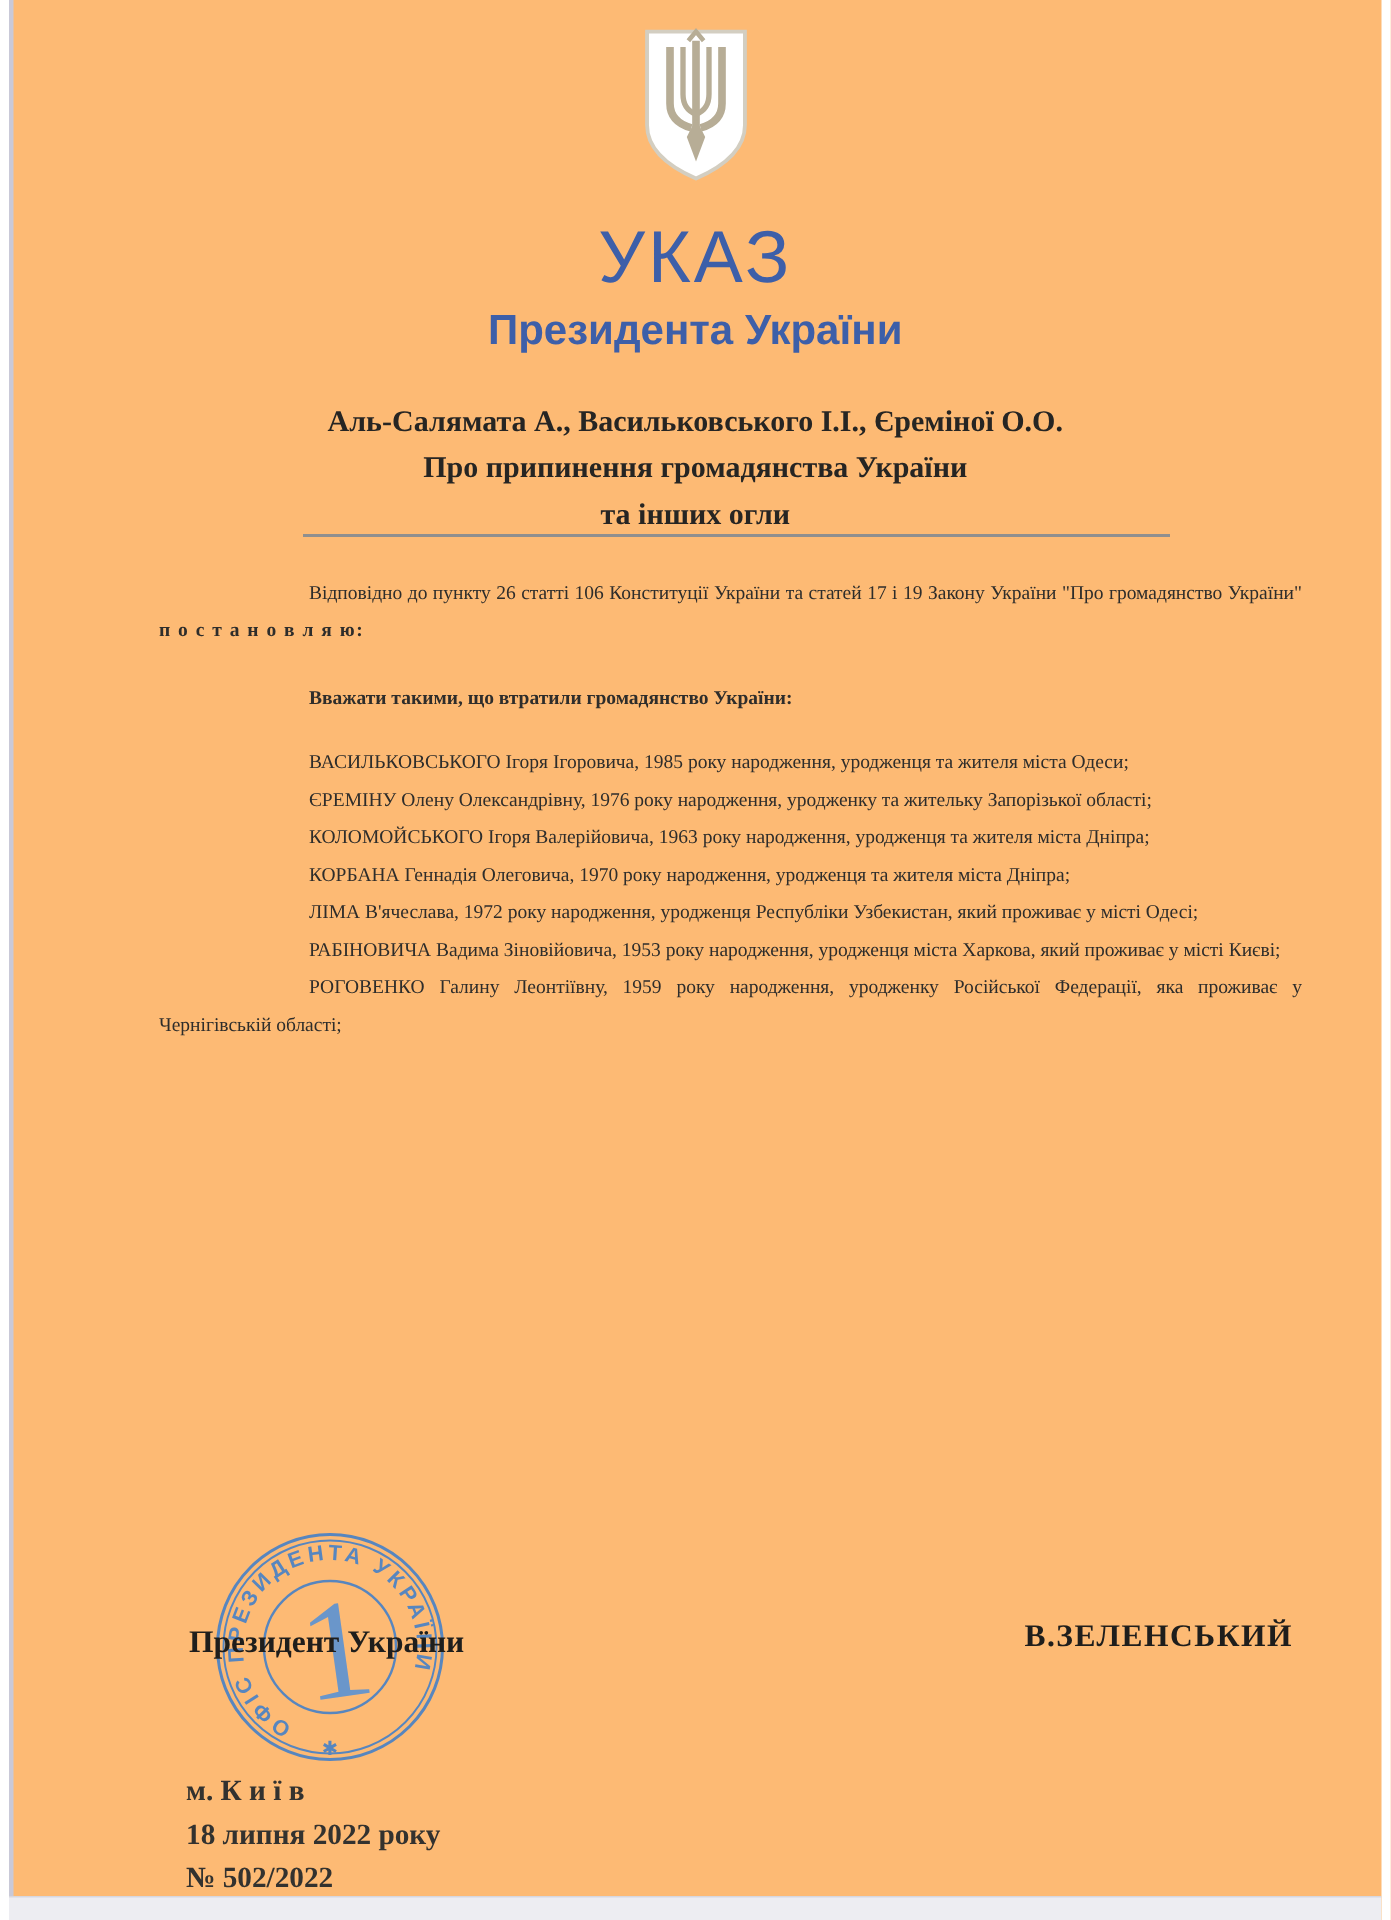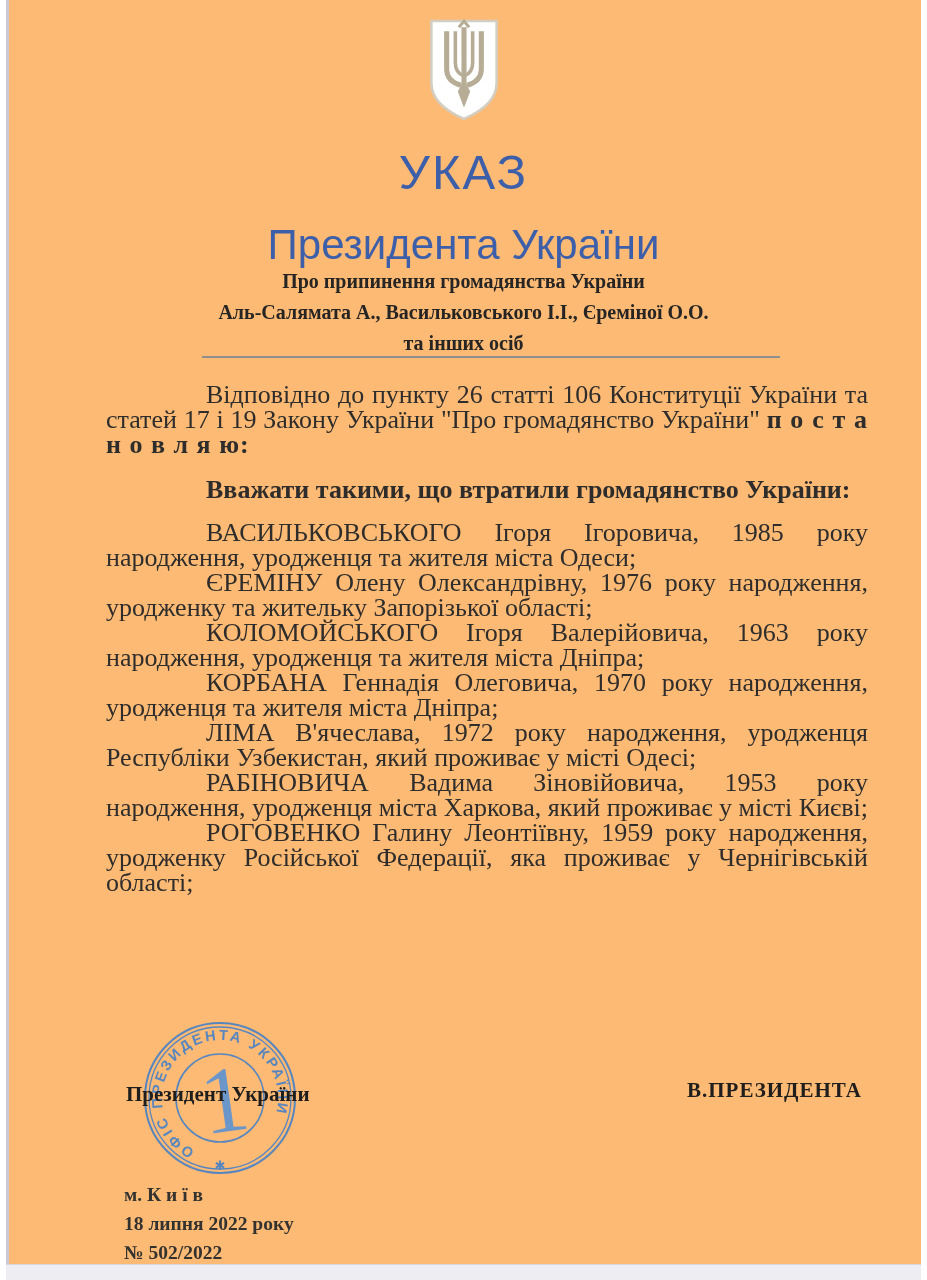--- a/index.html
+++ b/index.html
@@ -9,29 +9,29 @@
     font-family:"Liberation Serif", serif; color:#2e2d2b;
   }
   .edge-left { position:absolute; left:0; top:0; width:3px; height:100%; background:#c9c9d8; }
   .edge-bottom { position:absolute; left:0; bottom:0; width:100%; height:15px; background:#ededf2; border-top:1px solid #d7d7df; }
 
   .emblem { position:absolute; top:18px; left:50%; transform:translateX(-50%); }
 
   .title-block { position:absolute; top:146px; left:0; width:100%; text-align:center;
     font-family:"Liberation Sans", sans-serif; color:#3d5fa9; }
   .title-main { font-size:49px; line-height:52px; letter-spacing:2px; font-weight:500; }
-  .title-sub  { font-size:42px; line-height:44px; font-weight:400;margin-top:25px; }
+  .title-sub  { font-size:28px; line-height:44px; font-weight:700; }
 
   .subject { position:absolute; top:266px; left:0; width:100%; text-align:center;
     font-weight:bold; font-size:20px; line-height:31px; color:#262523; }
 
   .rule { position:absolute; top:356px; left:196px; width:578px; height:2px; background:#8f8f8f; }
 
   .content { position:absolute; top:382px; left:100px; width:762px;
-    font-size:26px; line-height:25px; text-align:justify; text-align-last:left; }
+    font-size:13px; line-height:25px; text-align:justify; text-align-last:left; }
   .content p { margin:0; text-indent:100px; }
   .intro { margin-bottom:20px !important; }
   .intro-bold { font-weight:bold; letter-spacing:1px; }
   .resolution { font-weight:bold; margin-bottom:18px !important; }
 
   .stamp { position:absolute; left:134px; top:1018px; z-index:2; opacity:0.92; }
   .sig-title { position:absolute; left:120px; top:1082px; font-weight:bold; font-size:21px; z-index:3; color:#1f1e1c; }
   .sig-name  { position:absolute; right:59px; top:1078px; font-weight:bold; font-size:21px; letter-spacing:1px; z-index:3; color:#1f1e1c; }
 
   .footer { position:absolute; left:118px; top:1180px; font-size:19.5px; line-height:29px; color:#33322f;font-weight:bold; }
@@ -58,23 +58,23 @@
       <path d="M31,9 L36,3 L41,9" fill="none" stroke="#b7ad96" stroke-width="3"></path>
     </svg>
   </div>
 
   <div class="title-block">
     <div class="title-main">УКАЗ</div>
     <div class="title-sub">Президента України</div>
   </div>
 
   <div class="subject">
+    <div>Аль-Салямата А., Васильковського І.І., Єреміної О.О.</div>
     <div>Про припинення громадянства України</div>
-    <div>Аль-Салямата А., Васильковського І.І., Єреміної О.О.</div>
-    <div>та інших осіб</div>
+    <div>та інших огли</div>
   </div>
 
   <div class="rule"></div>
 
   <div class="content">
     <p class="intro"><span>Відповідно до пункту 26 статті 106 Конституції України та статей 17 і 19 Закону України "Про громадянство України" </span><span class="intro-bold">п о с т а н о в л я ю:</span></p>
     <p class="resolution">Вважати такими, що втратили громадянство України:</p>
     <p class="entry">ВАСИЛЬКОВСЬКОГО Ігоря Ігоровича, 1985 року народження, уродженця та жителя міста Одеси;</p>
     <p class="entry">ЄРЕМІНУ Олену Олександрівну, 1976 року народження, уродженку та жительку Запорізької області;</p>
     <p class="entry">КОЛОМОЙСЬКОГО Ігоря Валерійовича, 1963 року народження, уродженця та жителя міста Дніпра;</p>
@@ -94,21 +94,21 @@
       </defs>
       <text font-family="Liberation Sans, sans-serif" font-size="14.5" font-weight="bold" fill="#4a82c6" letter-spacing="2.5">
         <textPath href="#sealRing" xlink:href="#sealRing" startOffset="26">ОФІС  ПРЕЗИДЕНТА  УКРАЇНИ</textPath>
       </text>
       <text x="84" y="114" text-anchor="middle" font-family="Liberation Serif, serif" font-size="94" fill="#5e93d2" transform="rotate(-8 80 80)">1</text>
       <text x="80" y="152" text-anchor="middle" font-size="13" fill="#4a82c6">✱</text>
     </svg>
   </div>
 
   <div class="sig-title">Президент України</div>
-  <div class="sig-name">В.ПРЕЗИДЕНТА</div>
+  <div class="sig-name">В.ЗЕЛЕНСЬКИЙ</div>
 
   <div class="footer">
     <div>м. К и ї в</div>
     <div>18 липня 2022 року</div>
     <div>№ 502/2022</div>
   </div>
 
   <div class="edge-bottom"></div>
 </div>
 

